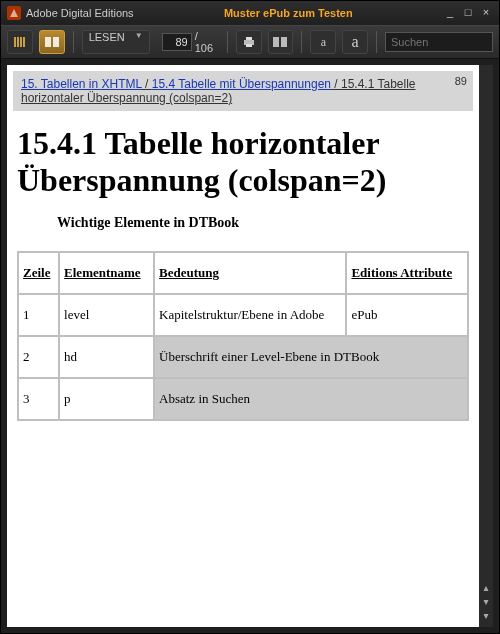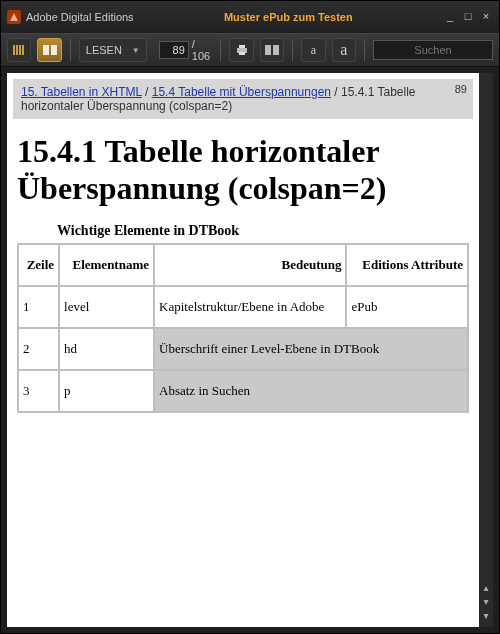--- a/index.html
+++ b/index.html
@@ -1,47 +1,47 @@
 <!DOCTYPE html>
 <html><head>
 <meta charset="utf-8">
 <style>
   * { box-sizing: border-box; margin: 0; padding: 0; }
   html, body { width: 500px; height: 634px; font-family: Arial, sans-serif; overflow: hidden; }
   .window { width: 500px; height: 634px; background: #1a1a1a; display: flex; flex-direction: column; border: 1px solid #000; }
-  .titlebar { height: 32px; background: linear-gradient(#2f2f2f,#1f1f1f); display: flex; align-items: center; color: #ddd; font-size: 11px; padding: 0 6px; }
+  .titlebar { height: 24px; background: linear-gradient(#2f2f2f,#1f1f1f); display: flex; align-items: center; color: #ddd; font-size: 11px; padding: 0 6px; }
   .ade-logo { width: 14px; height: 14px; background: #a30; display: inline-block; margin-right: 5px; border-radius: 2px; position: relative; }
   .ade-logo:after { content:""; position:absolute; inset:3px; background:#fff; clip-path: polygon(50% 0,100% 100%,0 100%); opacity:.6; }
   .titlebar .app { color:#ccc; }
   .titlebar .doc { flex:1; text-align:center; color:#f5a623; font-weight:bold; }
   .winbtns { display:flex; gap:4px; }
   .winbtn { width:14px; height:14px; color:#ccc; text-align:center; line-height:12px; font-size:11px; cursor:pointer; }
   .toolbar { height: 34px; background: linear-gradient(#3a3a3a,#2a2a2a); display:flex; align-items:center; padding:0 6px; gap:6px; border-top:1px solid #444; border-bottom:1px solid #111; }
   .tbtn { width:26px; height:24px; background:#2f2f2f; border:1px solid #444; border-radius:3px; display:flex; align-items:center; justify-content:center; cursor:pointer; }
   .tbtn.active { background: linear-gradient(#b78a2f,#8e6820); border-color:#c9a040; }
   .tool-sep { width:1px; height:22px; background:#555; margin:0 2px; }
-  .lesen { display:flex; align-items:center; gap:4px; color:#ccc; font-size:11px; padding:0 6px; height:24px; border:1px solid #444; border-radius:3px; background:#2f2f2f; cursor:pointer;}
+  .lesen { display:flex; align-items:flex-start; gap:4px; color:#ccc; font-size:11px; padding:0 6px; height:24px; border:1px solid #444; border-radius:3px; background:#2f2f2f; cursor:pointer;}
   .chev { font-size:8px; color:#aaa; margin-left:6px; }
   .pager { display:flex; align-items:center; color:#ccc; font-size:11px; gap:3px; margin-left:6px; }
   .pagein { width:30px; height:18px; background:#1c1c1c; color:#ddd; border:1px solid #555; text-align:right; font-size:11px; padding:0 3px; }
   .aA { color:#ccc; font-family: Georgia, serif; }
   .aA.small { font-size:12px; }
   .aA.big { font-size:16px; }
   .searchwrap { flex:1; display:flex; justify-content:flex-end; }
-  .search { width:120px; height:20px; background:#1c1c1c; border:1px solid #555; color:#aaa; font-size:11px; padding:0 5px;text-align:center; }
+  .search { width:108px; height:20px; background:#1c1c1c; border:1px solid #555; color:#aaa; font-size:11px; padding:0 5px; }
   .content-frame { flex:1; background:#1e1e1e; padding:6px; display:flex; }
   .page { flex:1; background:#fff; overflow:auto; position:relative; padding:0; }
-  .breadcrumb { background:#d6d6d6; margin:6px 6px 0 6px; padding:6px 8px; font-size:12px; color:#333; position:relative; }
+  .breadcrumb { background:#d6d6d6; margin:6px 6px 0 6px; padding:6px 8px; font-size:12px; color:#333; position:relative;text-decoration:underline; }
   .breadcrumb a { color:#1838b5; text-decoration:underline; cursor:pointer; }
   .bc-page { position:absolute; right:6px; top:4px; font-size:11px; color:#333; }
   h1.doc-h1 { font-family: Georgia, "Times New Roman", serif; font-weight:bold; font-size:32px; line-height:1.15; padding:14px 10px 10px 10px; color:#000; }
-  .caption { font-weight:bold; font-size:14px; padding:6px 0 4px 50px; font-family: Georgia, serif; }
+  .caption { font-weight:bold; font-size:14px; padding:6px 0 20px 50px; font-family: Georgia, serif; }
   table.dtb { border-collapse:collapse; margin:0 10px 10px 10px; width:calc(100% - 20px); font-size:13px; font-family: Georgia, "Times New Roman", serif; white-space: normal; word-break: break-word; }
   table.dtb th, table.dtb td { border:2px solid #bfbfbf; padding:12px 4px; text-align:left; vertical-align:middle; }
-  table.dtb th { font-weight:bold; text-align:right; }
+  table.dtb th { font-weight:bold; text-align:left;text-decoration:underline; }
   table.dtb td.shade { background:#c9c9c9;margin-left:29px; }
   .rightbar { width:14px; background:#2a2a2a; display:flex; flex-direction:column; justify-content:flex-end; align-items:center; gap:4px; padding-bottom:6px; }
   .rbtn { width:10px; height:10px; color:#aaa; font-size:10px; text-align:center; line-height:10px; cursor:pointer;}
   svg { display:block; }
 </style>
 </head>
 <body>
 
 <div class="window">
 

